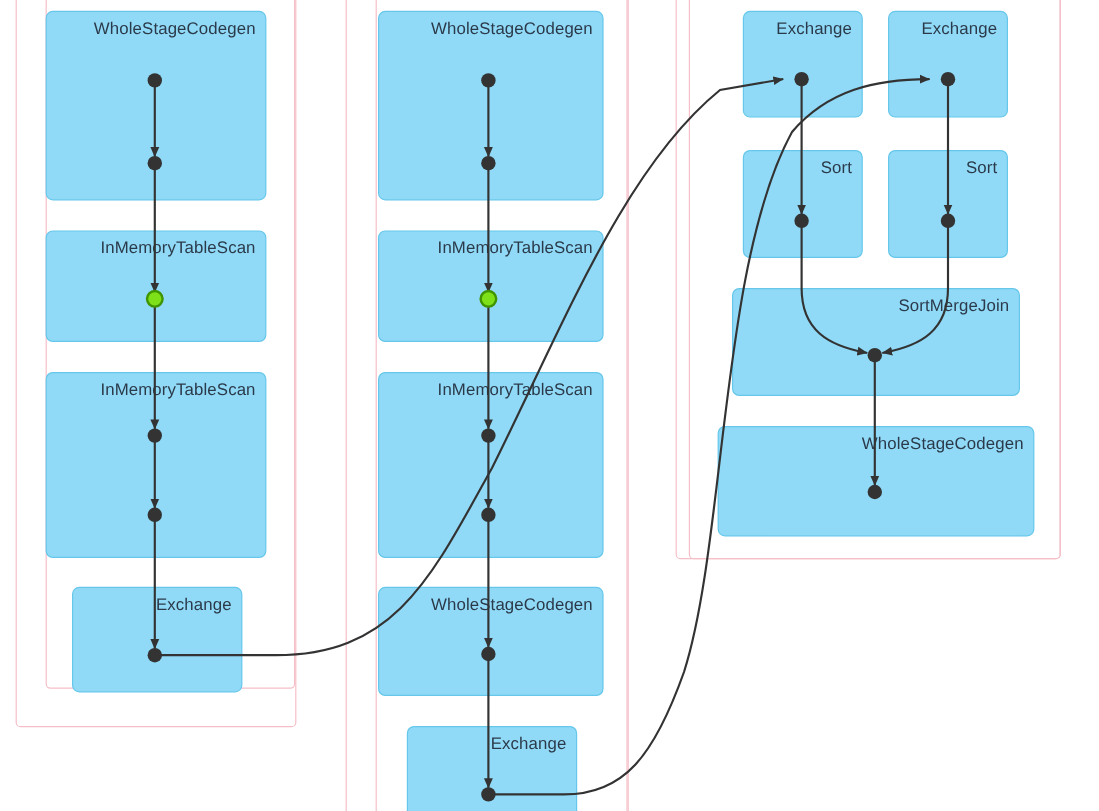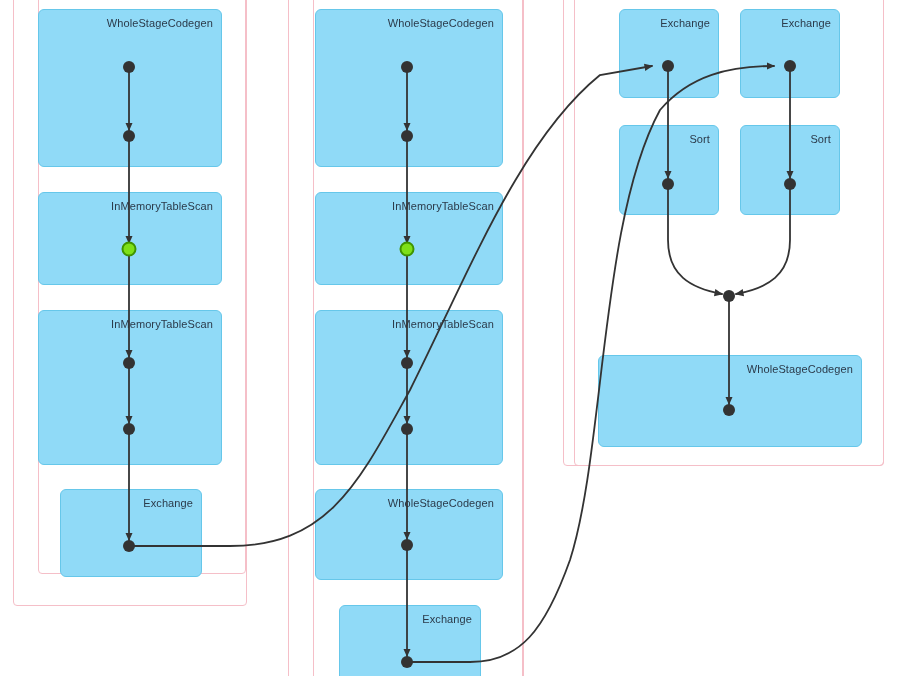--- a/index.html
+++ b/index.html
@@ -44,21 +44,21 @@
     position: absolute;
     box-sizing: border-box;
     background: #90daf7;
     border: 1px solid #66c7ea;
     border-radius: 6px;
   }
   .node-label {
     position: absolute;
     right: 8px;
     top: 5px;
-    font-size: 11px;
+    font-size: 14px;
     line-height: 17px;
     color: #2b3a4a;
     white-space: nowrap;
     letter-spacing: 0.1px;
   }
 </style>
 </head>
 <body>
 
 <div id="graph-root">
@@ -105,20 +105,23 @@
       </div>
       <div class="node" style="left: 740px; top: 9px; width: 100px; height: 89px; background: rgb(144, 218, 247); border-color: rgb(102, 199, 234);">
         <div class="node-label" style="color: rgb(43, 58, 74);">Exchange</div>
       </div>
       <div class="node" style="left: 619px; top: 125px; width: 100px; height: 90px; background: rgb(144, 218, 247); border-color: rgb(102, 199, 234);">
         <div class="node-label" style="color: rgb(43, 58, 74);">Sort</div>
       </div>
       <div class="node" style="left: 740px; top: 125px; width: 100px; height: 90px; background: rgb(144, 218, 247); border-color: rgb(102, 199, 234);">
         <div class="node-label" style="color: rgb(43, 58, 74);">Sort</div>
       </div>
+      <div class="node" style="left: 610px; top: 240px; width: 240px; height: 90px; background: rgb(144, 218, 247); border-color: rgb(102, 199, 234);">
+        <div class="node-label" style="color: rgb(43, 58, 74);">SortMergeJoin</div>
+      </div>
       <div class="node" style="left: 598px; top: 355px; width: 264px; height: 92px; background: rgb(144, 218, 247); border-color: rgb(102, 199, 234);">
         <div class="node-label" style="color: rgb(43, 58, 74);">WholeStageCodegen</div>
       </div>
     </div>
 
   <svg class="layer" id="edge-layer" width="916" height="676" viewBox="0 0 916 676" xmlns="http://www.w3.org/2000/svg">
     <defs>
       <marker id="arrowhead" markerWidth="9" markerHeight="9" refX="7.5" refY="4" orient="auto" markerUnits="userSpaceOnUse">
         <path d="M0,0.3 L8.5,4 L0,7.7 Z" fill="#333333"></path>
       </marker>

